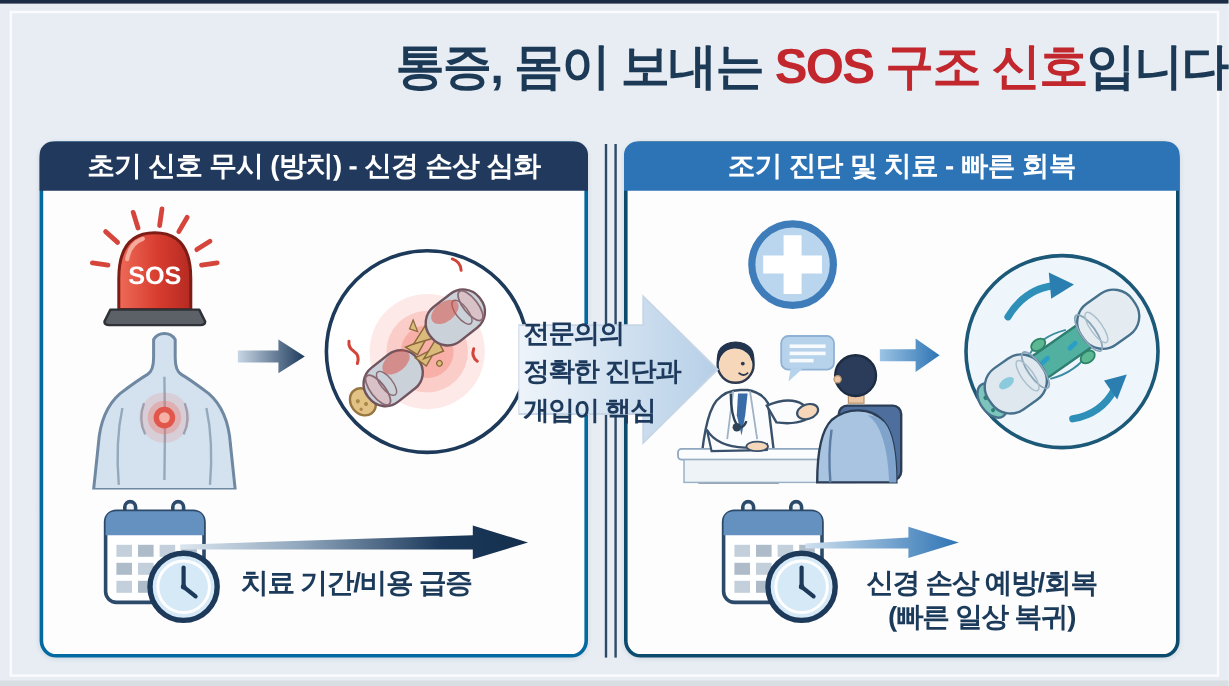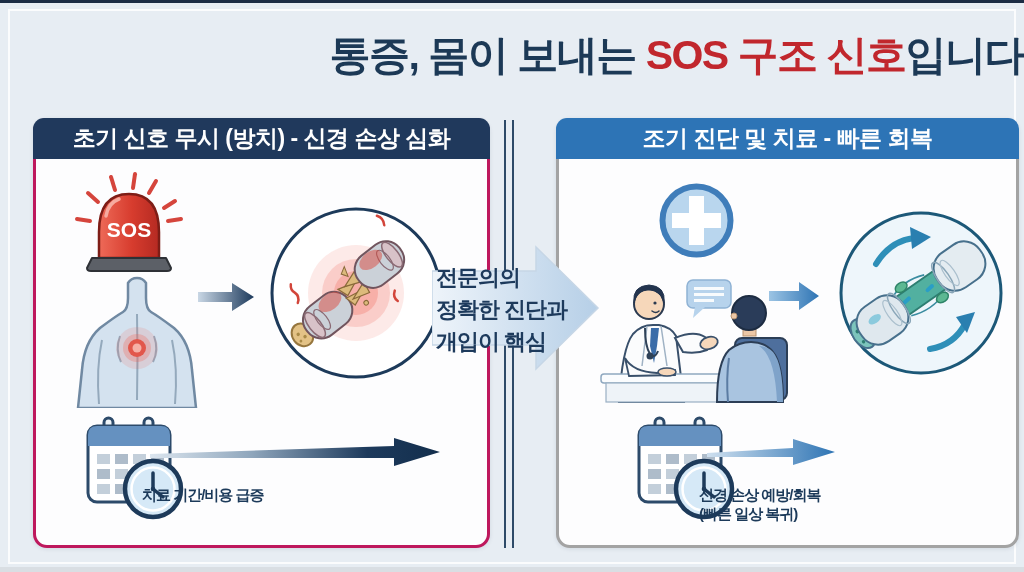--- a/index.html
+++ b/index.html
@@ -4,30 +4,30 @@
 <style>
   * { margin:0; padding:0; box-sizing:border-box; }
   body { font-family:"Liberation Sans","DejaVu Sans",sans-serif; }
   .canvas { position:relative; width:1024px; height:572px; background:#e7edf3; overflow:hidden; }
   .top-line { position:absolute; top:0; left:0; width:100%; height:3px; background:#1b2c44; }
   .bottom-strip { position:absolute; bottom:0; left:0; width:100%; height:5px; background:#d9dee3; }
   .frame { position:absolute; left:8px; top:9px; right:8px; bottom:8px; border:2px solid #fbfcfd; pointer-events:none; }
   .title { position:absolute; top:28px; left:0; width:100%; text-align:right; font-size:41px; font-weight:800; color:#1c3956; letter-spacing:-1.5px; }
   .title .red { color:#c1272d; }
   .panel { position:absolute; top:118px; height:430px; background:#fdfdfe; border-radius:14px; box-shadow:0 1px 4px rgba(20,40,70,.10); }
-  .panel-left { left:33px; width:457px; border:3px solid #be185d; }
-  .panel-right { left:556px; width:463px; border:3px solid #a3a3a3;text-decoration:underline; }
+  .panel-left { left:33px; width:457px; border:3px solid #0369a1; }
+  .panel-right { left:520px; width:463px; border:3px solid #0c4a6e;text-decoration:underline; }
   .panel-header { position:absolute; top:-3px; left:-3px; right:-3px; height:41px; border-radius:11px 11px 0 0; color:#fff; font-size:23px; font-weight:700; display:flex; align-items:center; justify-content:center; letter-spacing:-0.5px; }
   .panel-left .panel-header { background:#20395c; }
   .panel-right .panel-header { background:#2d74b6; }
   .divider { position:absolute; left:504px; top:120px; height:428px; width:10px; border-left:2.5px solid #2e4a68; border-right:2.5px solid #2e4a68; }
   .abs { position:absolute; }
   .center-arrow-wrap { position:absolute; left:432px; top:233px; width:170px; height:150px; z-index:5; }
   .center-arrow-text { position:absolute; left:436px; top:262px; width:166px; z-index:6; text-align:left; font-size:22px; font-weight:700; color:#1d3a5c; line-height:1.45; white-space:pre-line; letter-spacing:-1px; }
-  .outcome-text { position:absolute; width:310px; font-size:15px; font-weight:700; color:#1c3a5a; line-height:1.28; letter-spacing:-1px;margin-top:14px; }
+  .outcome-text { position:absolute; width:310px; text-align:center; font-size:23px; font-weight:700; color:#1c3a5a; line-height:1.28; letter-spacing:-1px; }
   .outcome-left { left:106px; top:350px; }
   .outcome-right { left:140px; top:350px; }
   svg { display:block; }
 </style>
 </head>
 <body>
 
 <div class="canvas">
   <div class="top-line"></div>
   <div class="frame"></div>

